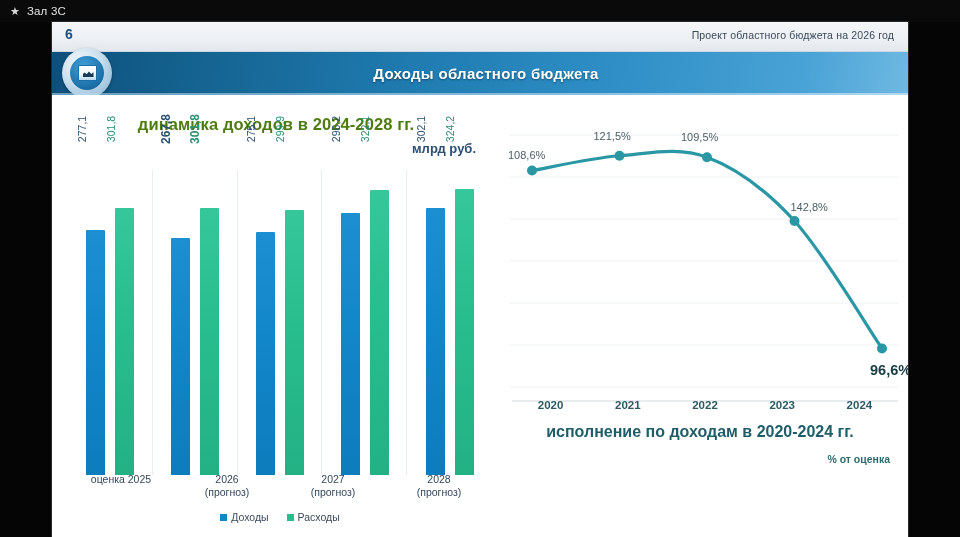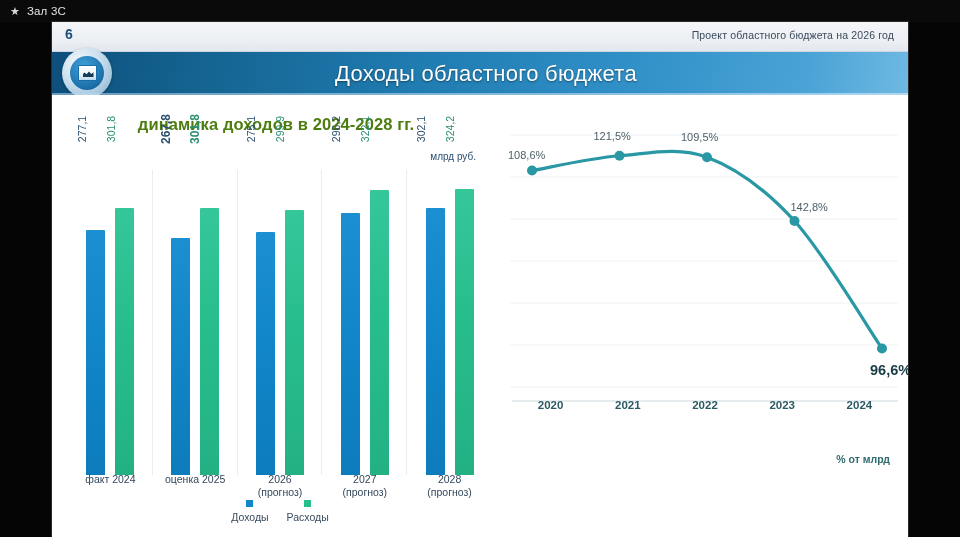--- a/index.html
+++ b/index.html
@@ -34,33 +34,33 @@
   .emblem { position:absolute; left:10px; top:-4px; width:50px; height:50px; border-radius:50%;
             background:radial-gradient(circle at 35% 30%,#f2f7fb 0%,#cfe2ef 40%,#a8c9e0 70%,#7fa8c6 100%);
             box-shadow:0 1px 3px rgba(0,0,0,.35); display:flex; align-items:center; justify-content:center; }
   .emblem-inner { width:34px; height:34px; border-radius:50%;
             background:radial-gradient(circle at 40% 30%,#3f9fd8,#1b6fa8 70%,#12537f); 
             display:flex; align-items:center; justify-content:center; }
   .emblem-shield { width:19px; height:16px; background:linear-gradient(180deg,#ffffff 0%,#eef6fc 55%,#bcd9ec 100%);
             border:1px solid #1b6fa8; border-radius:1px; position:relative; }
   .emblem-shield:after { content:""; position:absolute; left:4px; top:5px; width:11px; height:6px;
             background:#173a57; clip-path:polygon(0% 60%,18% 25%,38% 55%,58% 10%,80% 50%,100% 20%,100% 100%,0% 100%); }
-  .title-text { width:100%; text-align:center; font-size:22px; font-weight:normal; color:#ffffff;
+  .title-text { width:100%; text-align:center; font-size:15px; font-weight:bold; color:#ffffff;
                 text-shadow:0 1px 2px rgba(0,0,0,.45); letter-spacing:.3px; padding-left:12px; }
 
   .slide-body { position:relative; height:442px; background:#ffffff;
                 display:flex; }
 
   
   .panel-left  { position:relative; width:448px; height:100%; }
   .panel-right { position:relative; width:408px; height:100%; border-left:0; }
 
   .bar-title { position:absolute; left:0; right:0; top:20px; text-align:center;
                font-size:16.5px; font-weight:bold; color:#4d7c0f; letter-spacing:.1px; }
-  .unit-bar { position:absolute; right:24px; top:56px; font-size:10px; color:#2c4f73; font-weight:normal; }
+  .unit-bar { position:absolute; right:24px; top:46px; font-size:13px; color:#2c4f73; font-weight:bold; }
 
   .bars-area { position:absolute; left:16px; top:62px; width:424px; height:364px; }
   .bars-plot { position:absolute; left:0; top:0; right:0; bottom:46px; display:flex; }
   .group { flex:1; position:relative; display:flex; align-items:flex-end;
            justify-content:center; gap:10px; }
   .group:not(:last-child):after { content:""; position:absolute; right:0; top:4%; bottom:0;
            width:1px; background:#e7edf2; }
   .bar-wrap { position:relative; width:19px; height:100%; display:flex; align-items:flex-end; }
   .bar { width:19px; border-radius:1px 1px 0 0; }
   .bar.inc { background:linear-gradient(180deg,#1b8fd1 0%,#1186c9 45%,#0d7cbd 100%); }
@@ -71,21 +71,21 @@
   .bar-val span { display:inline-block; transform:translateY(-8px) translateX(26px); }
   .v-inc { color:#2b4f6e; }
   .v-exp { color:#2a8f72; }
   .bold-val { font-weight:bold; font-size:12px; }
 
   .bar-xaxis { position:absolute; left:0; right:0; bottom:20px; height:28px; display:flex; }
   .bar-xaxis .xl { flex:1; text-align:center; font-size:10.5px; color:#33475c; line-height:12.5px; }
 
   .bar-legend { position:absolute; left:0; right:0; bottom:-2px; display:flex;
                 justify-content:center; gap:18px; }
-  .lg { display:flex; align-items:center; gap:4px; font-size:10.5px; color:#3a4b5c;flex-direction:column; }
+  .lg { display:flex; align-items:center; gap:4px; font-size:10.5px; color:#3a4b5c; }
   .lg i { width:7px; height:7px; display:inline-block; }
   .lg.i1 i { background:#1186c9; }
   .lg.i2 i { background:#28bd8d; }
 
   
   .line-area { position:absolute; left:6px; top:14px; width:398px; height:320px; }
   .line-svg { position:absolute; left:0; top:0; }
   .line-xaxis { position:absolute; left:6px; right:6px; top:290px; height:20px; display:flex; }
   .line-xaxis .xl { flex:1; text-align:center; font-size:11.5px; font-weight:bold; color:#2d5a63; }
 
@@ -185,23 +185,20 @@
                   </div>
                 </div>
                 <div class="bar-wrap">
                   <div class="bar exp" style="height: 90.0556%;">
                     <div class="bar-val v-exp"><span>324,2</span></div>
                   </div>
                 </div>
               </div>
             </div>
           <div class="bar-xaxis" id="bar-xaxis">
-              <div class="xl">
-                <div>факт 2024</div>
-              </div>
               <div class="xl">
                 <div>оценка 2025</div>
               </div>
               <div class="xl">
                 <div>2026</div>
                 <div>(прогноз)</div>
               </div>
               <div class="xl">
                 <div>2027</div>
                 <div>(прогноз)</div>
@@ -248,18 +245,19 @@
               <div class="xl">2022</div>
               <div class="xl">2023</div>
               <div class="xl">2024</div>
             </div>
         <div class="pt-lbl" style="left: 2px; top: 39.5765px;">108,6%</div>
             <div class="pt-lbl" style="left: 87.5px; top: 20.7529px;">121,5%</div>
             <div class="pt-lbl" style="left: 175px; top: 22.2353px;">109,5%</div>
             <div class="pt-lbl" style="left: 284.5px; top: 91.9765px;">142,8%</div>
             <div class="pt-lbl last" style="left: 364px; top: 253.459px;">96,6%</div>
           </div>
-        <div class="unit-line">% от млрд</div>
+        <div class="line-caption">исполнение по доходам в 2020-2024 гг.</div>
+        <div class="unit-line">% от оценка</div>
       </div>
 
     </div>
   </div>
 </div>
 
 </body></html>

